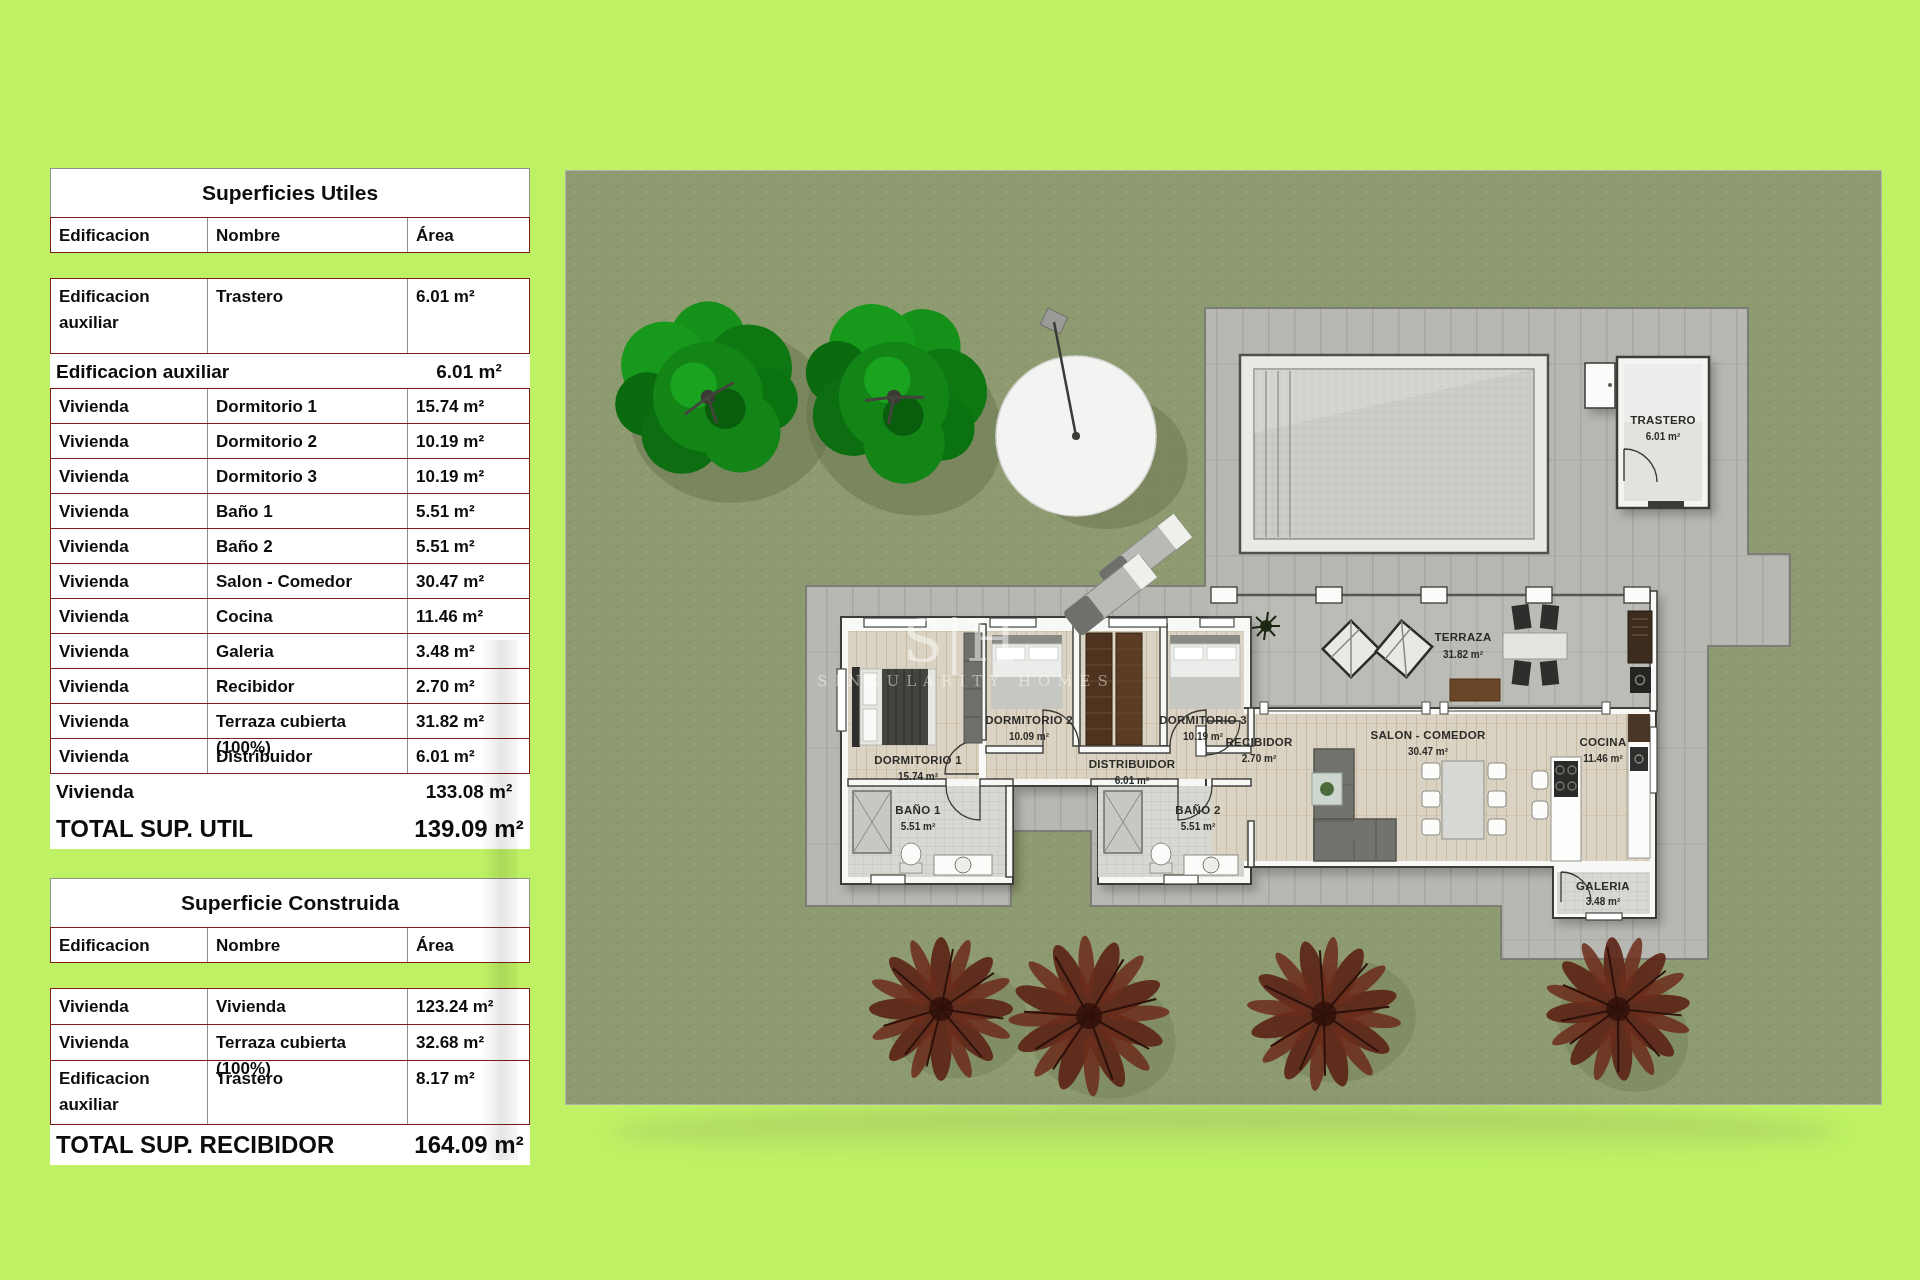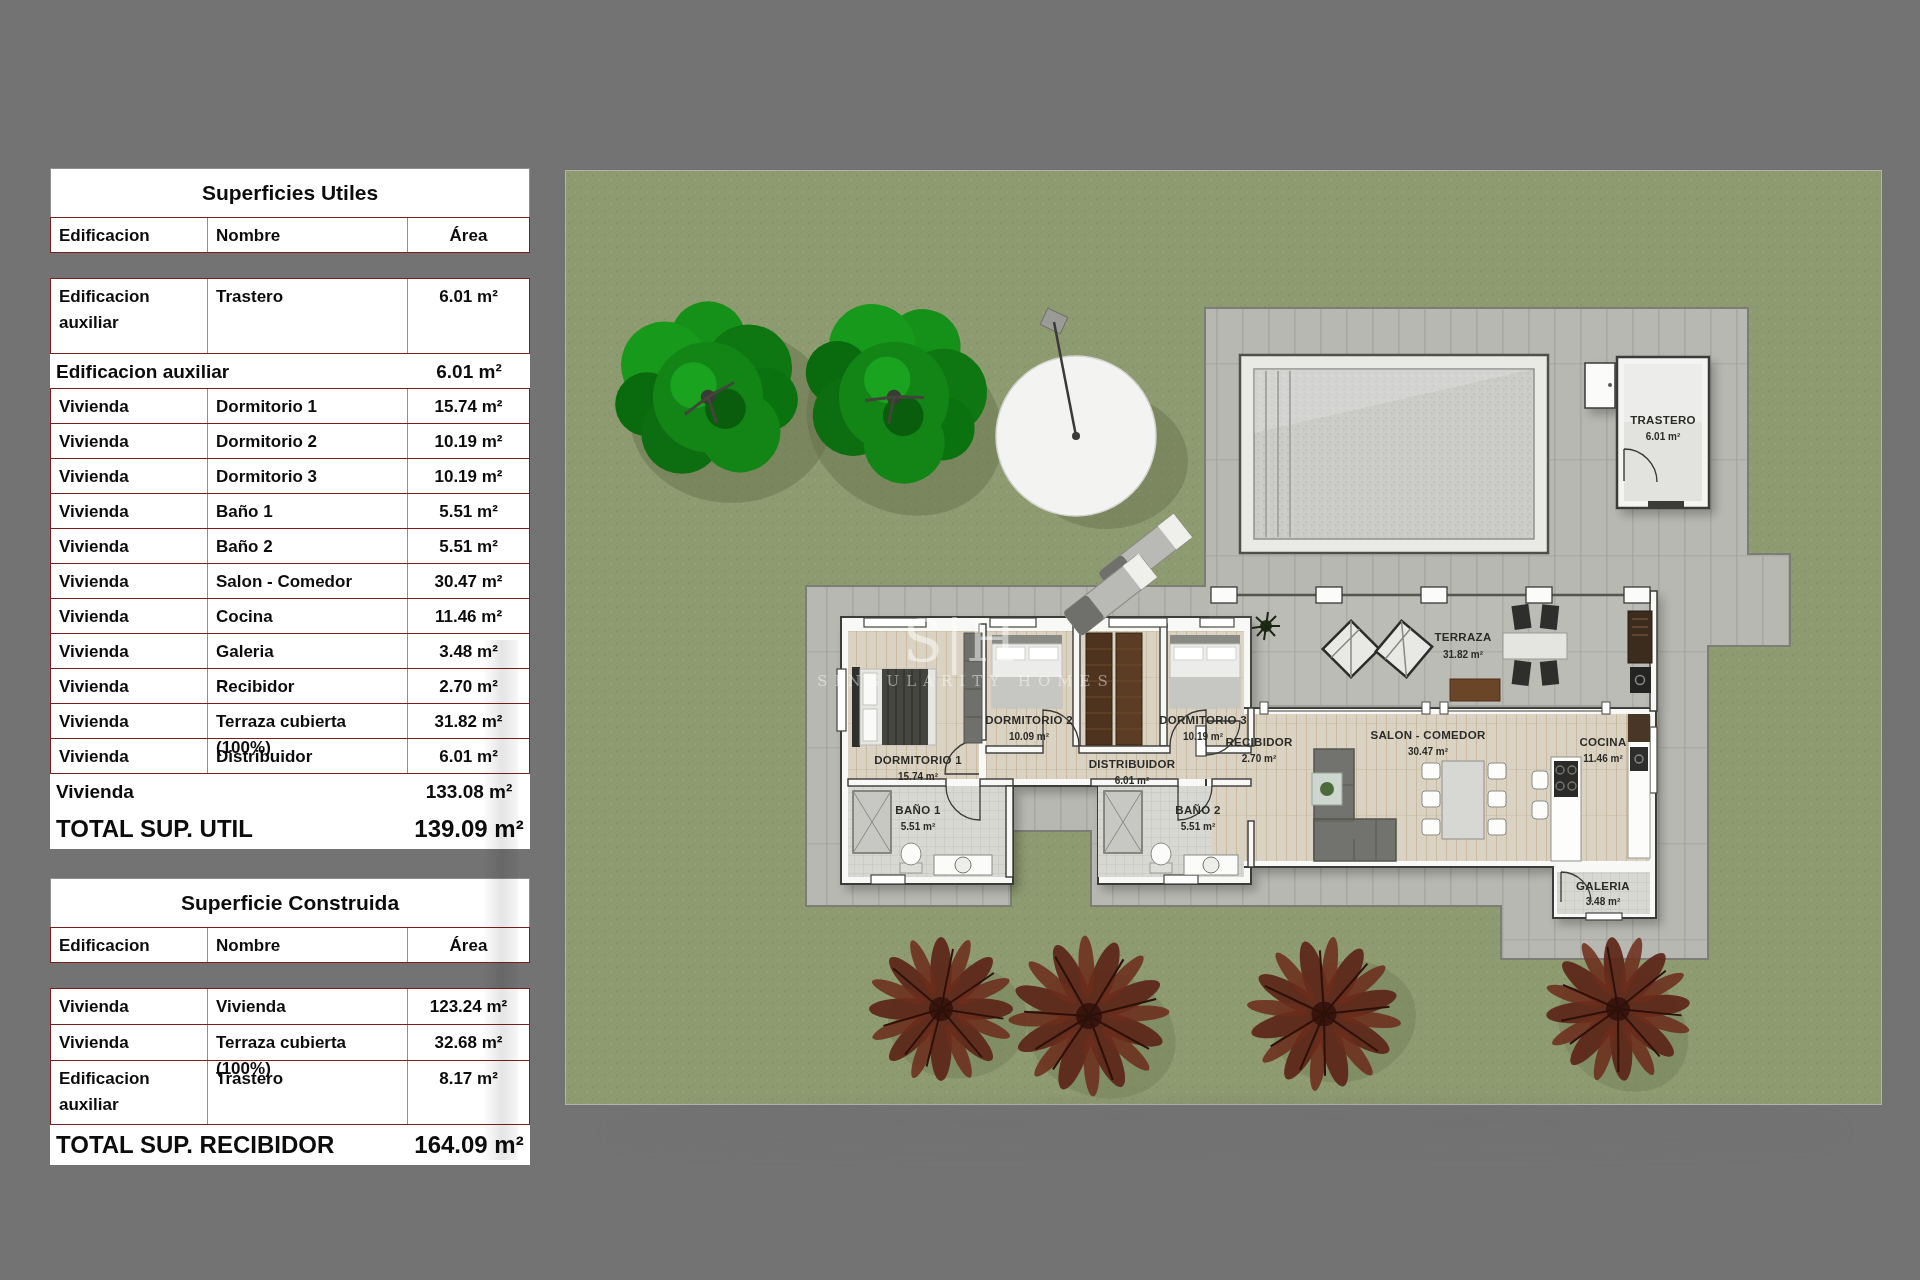--- a/index.html
+++ b/index.html
@@ -1,30 +1,30 @@
 <!DOCTYPE html>
 <html><head>
 <meta charset="utf-8">
 <style>
   html,body{margin:0;padding:0;background:#ffffff;width:1920px;height:1280px;overflow:hidden;}
   body{font-family:"Liberation Sans",sans-serif;color:#0c0c0c;}
-  .sheet{position:relative;width:1920px;height:1280px;background:#737373;}
+  .sheet{position:relative;width:1920px;height:1280px;background:#bef264;}
 
   
   .tbl{position:absolute;left:50px;width:480px;font-weight:bold;}
   .t-title{height:48px;line-height:48px;text-align:center;font-size:21px;border:1px solid #8f8f8f;background:#fff;}
   .t-row{display:flex;border:1px solid #7f1d1d;margin-top:-1px;background:#fff;}
   .t-row.h34{height:34px;}
   .t-row.h35{height:35px;}
   .t-row.h74{height:74px;}
   .t-row.h63{height:63px;}
   .c{box-sizing:border-box;padding:5px 8px 0 8px;font-size:17px;line-height:1.5;}
   .c1{width:118px;}
   .c2{flex:1;border-left:1px solid #8f8f8f;margin-left:38px;}
-  .c3{width:122px;border-left:1px solid #8f8f8f;text-align:center;}
+  .c3{width:122px;border-left:1px solid #8f8f8f;text-align:left;}
   .t-gap{height:26px;}
   .t-sub,.t-total{display:flex;justify-content:space-between;align-items:center;background:#fff;}
   .t-sub{height:35px;font-size:19px;}
   .t-total{height:40px;font-size:24px;}
   .sub-label{padding-left:6px;}
   .sub-area{width:122px;text-align:center;}
   .side-shadow{position:absolute;left:482px;top:640px;width:36px;height:520px;
      background:linear-gradient(90deg,rgba(0,0,0,0) 0%,rgba(0,0,0,0.10) 55%,rgba(0,0,0,0.03) 100%);}
 
   

